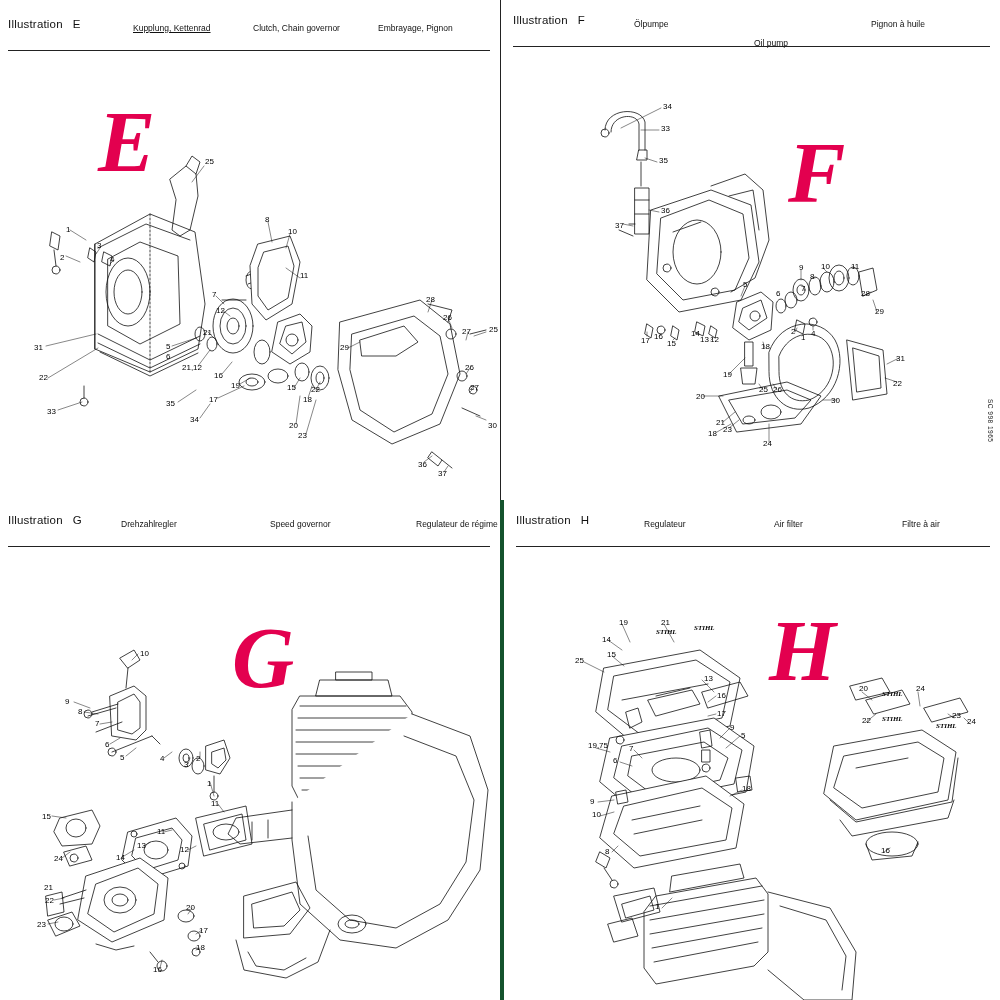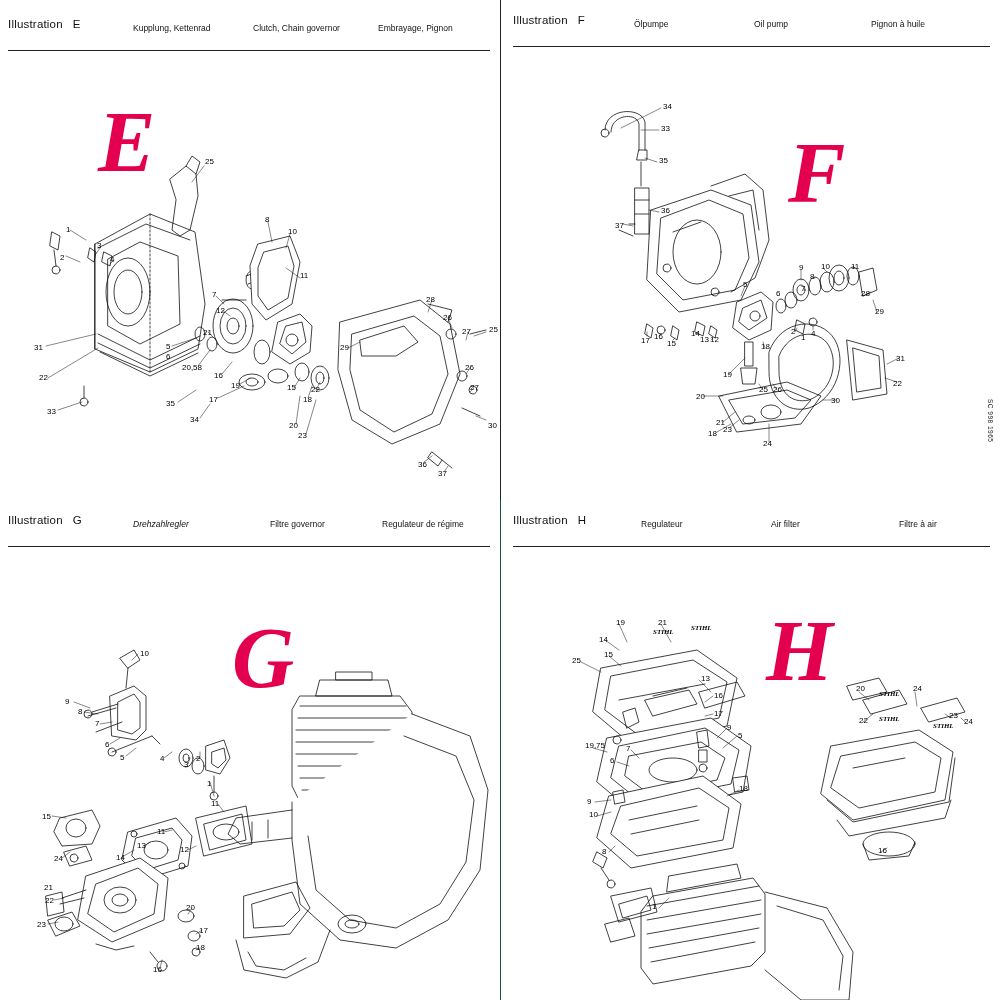--- a/index.html
+++ b/index.html
@@ -22,21 +22,21 @@
   .quad {
     position: absolute;
     width: 500px;
     height: 500px;
     box-sizing: border-box;
     overflow: hidden;
   }
   .q-e { left: 0;   top: 4px; }
   .q-f { left: 500px; top: 0; border-left: 1px solid #222; }
   .q-g { left: 0;   top: 500px; }
-  .q-h { left: 500px; top: 500px; border-left: 1px solid #14532d; }
+  .q-h { left: 500px; top: 500px; border-left: 4px solid #14532d; }
 
   .hdr {
     position: relative;
     height: 48px;
     width: 100%;
   }
   .hdr .illus {
     position: absolute;
     left: 8px;
     top: 14px;
@@ -47,29 +47,29 @@
   .hdr .illus .lt {
     display: inline-block;
     margin-left: 10px;
   }
   .hdr .t1, .hdr .t2, .hdr .t3 {
     position: absolute;
     top: 19px;
     font-size: 8.5px;
     white-space: nowrap;
   }
-  .q-e .t1 { left: 133px; }
+  .q-e .t1 { left: 133px; text-decoration: underline; }
   .q-e .t2 { left: 253px; }
   .q-e .t3 { left: 378px; }
   .q-f .t1 { left: 133px; }
-  .q-f .t2 { left: 253px; }
+  .q-f .t2 { left: 253px; margin-top: 19px; }
   .q-f .t3 { left: 370px; }
-  .q-g .t1 { left: 133px; font-style: italic; }
+  .q-g .t1 { left: 121px; }
   .q-g .t2 { left: 270px; }
-  .q-g .t3 { left: 382px; }
+  .q-g .t3 { left: 416px; }
   .q-h .t1 { left: 140px; }
   .q-h .t2 { left: 270px; }
   .q-h .t3 { left: 398px; }
 
   .rule {
     position: absolute;
     left: 8px;
     right: 10px;
     top: 46px;
     height: 1px;
@@ -252,21 +252,21 @@
       <span class="lbl" style="left:110px;top:252px">4</span>
       <span class="lbl" style="left:265px;top:212px">8</span>
       <span class="lbl" style="left:288px;top:224px">10</span>
       <span class="lbl" style="left:300px;top:268px">11</span>
       <span class="lbl" style="left:212px;top:287px">7</span>
       <span class="lbl" style="left:216px;top:303px">12</span>
       <span class="lbl" style="left:203px;top:325px">21</span>
       <span class="lbl" style="left:34px;top:340px">31</span>
       <span class="lbl" style="left:166px;top:339px">5</span>
       <span class="lbl" style="left:166px;top:349px">6</span>
-      <span class="lbl" style="left:182px;top:360px">20,58</span>
+      <span class="lbl" style="left:182px;top:360px">21,12</span>
       <span class="lbl" style="left:214px;top:368px">16</span>
       <span class="lbl" style="left:231px;top:378px">19</span>
       <span class="lbl" style="left:209px;top:392px">17</span>
       <span class="lbl" style="left:39px;top:370px">22</span>
       <span class="lbl" style="left:47px;top:404px">33</span>
       <span class="lbl" style="left:166px;top:396px">35</span>
       <span class="lbl" style="left:190px;top:412px">34</span>
       <span class="lbl" style="left:287px;top:380px">15</span>
       <span class="lbl" style="left:311px;top:382px">22</span>
       <span class="lbl" style="left:303px;top:392px">18</span>
@@ -433,21 +433,21 @@
 
     <div class="sidecode">SC 998 1965</div>
   </div>
 
   <div class="quad q-g">
     <div class="hdr">
       <div class="illus">
         <span>Illustration</span><span class="lt">G</span>
       </div>
       <div class="t1">Drehzahlregler</div>
-      <div class="t2">Filtre governor</div>
+      <div class="t2">Speed governor</div>
       <div class="t3">Regulateur de régime</div>
       <div class="rule"></div>
     </div>
     <div class="bigletter" style="left:232px;top:115px">G</div>
 
     <div class="art">
       <svg width="500" height="500" viewBox="0 0 500 500" fill="none" stroke="#111" stroke-width="0.8" stroke-linejoin="round" stroke-linecap="round">
 
         <path d="M300 196 L400 196 L412 212 L412 290 L396 302 L300 302 L292 286 L292 210 Z" fill="#fff"></path>
         <g>

